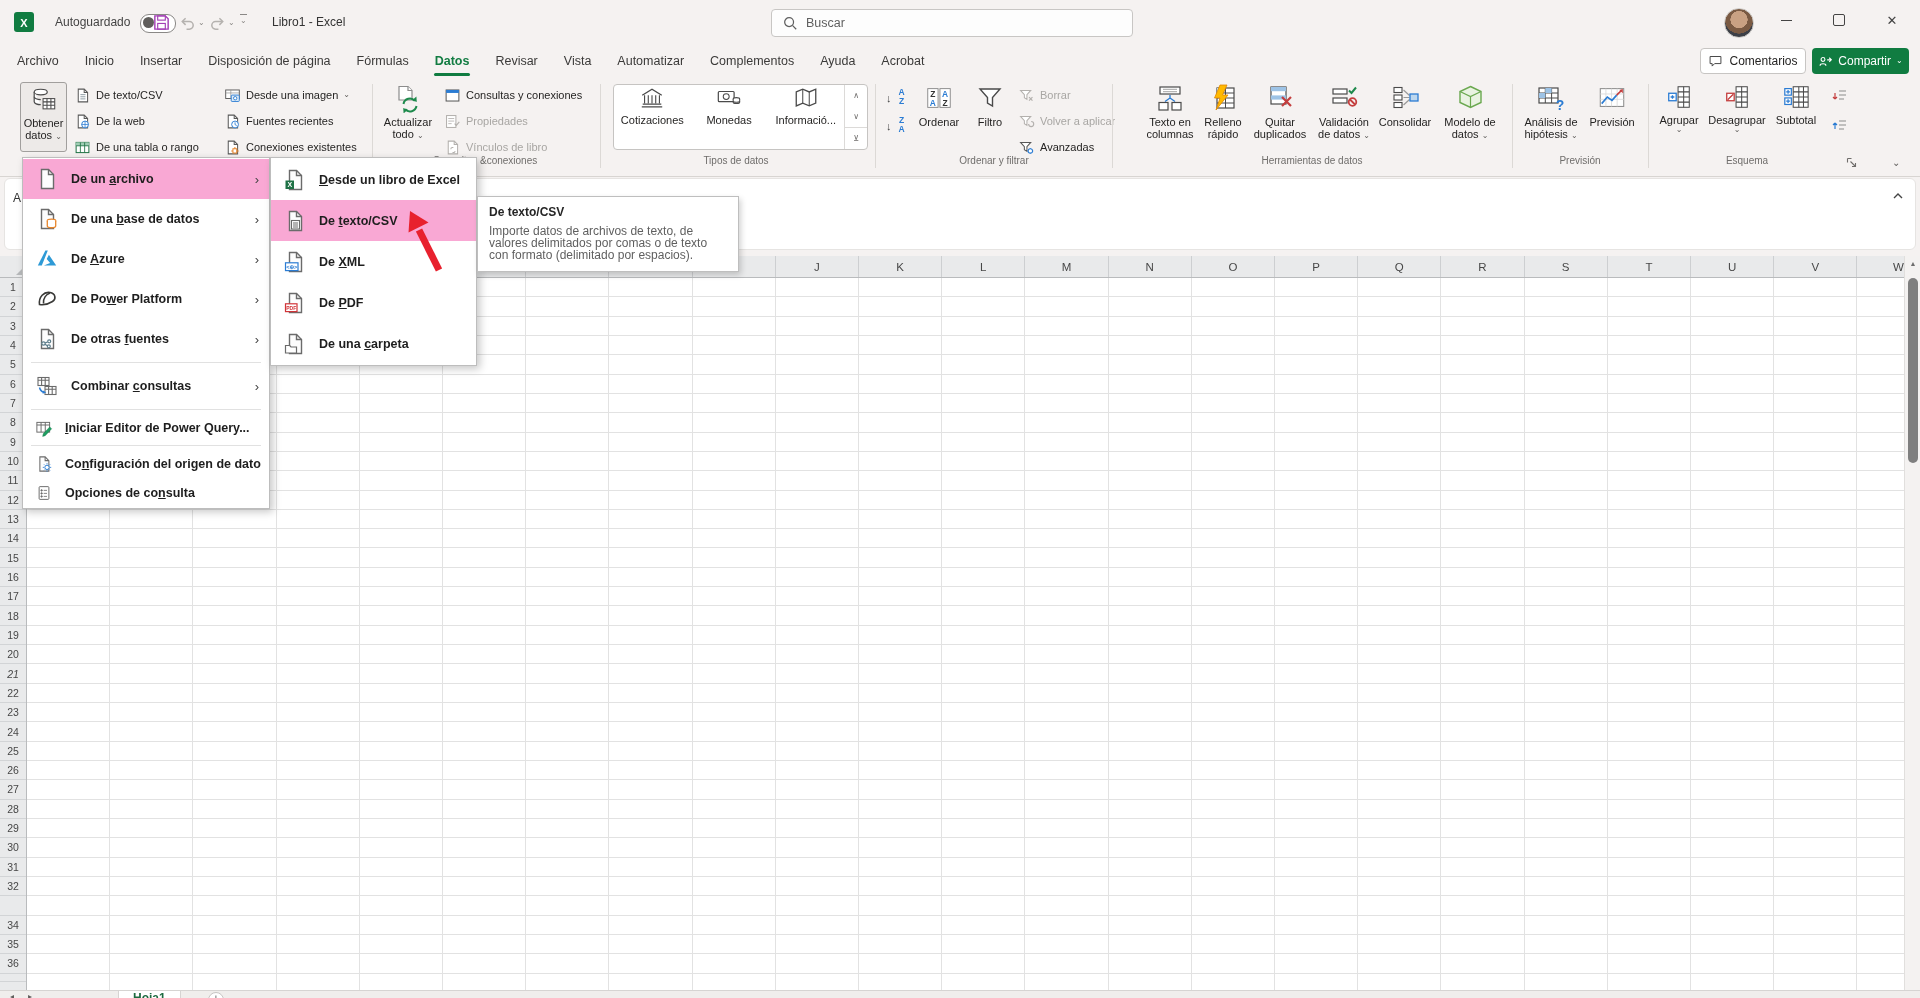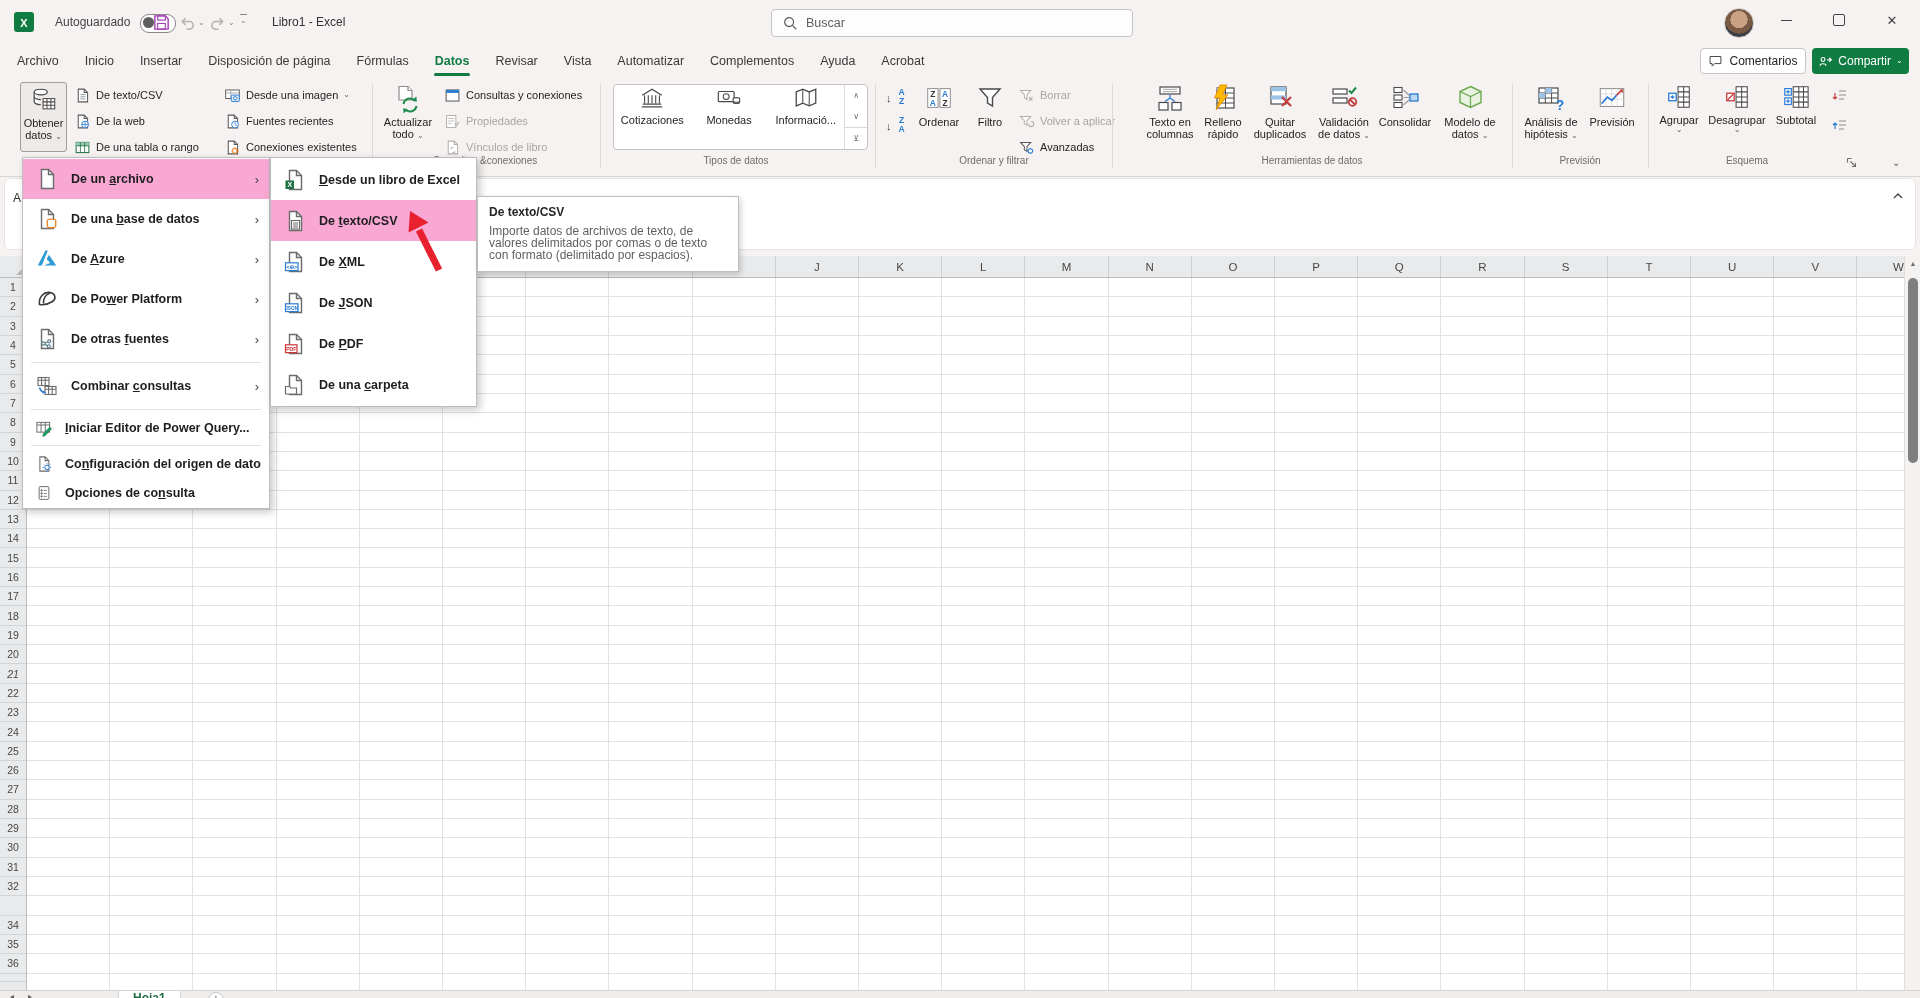--- a/index.html
+++ b/index.html
@@ -801,30 +801,20 @@
       <rect x="2.5" y="12.8" width="12.5" height="7.8" fill="#fff" stroke="#2B7CD3" stroke-width="1.2"></rect>
       <text x="8.75" y="18.8" font-size="5.6" font-weight="bold" fill="#2B7CD3" text-anchor="middle" font-family="Liberation Sans,sans-serif">&lt;⊕&gt;</text>
         </svg>
       </span>
     <span class="mi-lb"><i>De </i><u>X</u><i>ML</i></span>
   </div>
   <div class="mi" style="height:41px">
     <span class="mi-ic">
         <svg viewBox="0 0 24 24">
           <use href="#s-page"></use>
-      <rect x="2.5" y="12.8" width="12.5" height="7.8" fill="#fff" stroke="#2B7CD3" stroke-width="1.2"></rect>
-      <text x="8.75" y="18.6" font-size="4.8" font-weight="bold" fill="#2B7CD3" text-anchor="middle" font-family="Liberation Sans,sans-serif">JSON</text>
-        </svg>
-      </span>
-    <span class="mi-lb"><i>De </i><u>J</u><i>SON</i></span>
-  </div>
-  <div class="mi" style="height:41px">
-    <span class="mi-ic">
-        <svg viewBox="0 0 24 24">
-          <use href="#s-page"></use>
       <rect x="2.5" y="12.8" width="11.5" height="7.8" fill="#fff" stroke="#D13438" stroke-width="1.2"></rect>
       <text x="8.25" y="18.7" font-size="5" font-weight="bold" fill="#D13438" text-anchor="middle" font-family="Liberation Sans,sans-serif">PDF</text>
         </svg>
       </span>
     <span class="mi-lb"><i>De </i><u>P</u><i>DF</i></span>
   </div>
   <div class="mi" style="height:41px">
     <span class="mi-ic">
         <svg viewBox="0 0 24 24">
           <use href="#s-page"></use>

